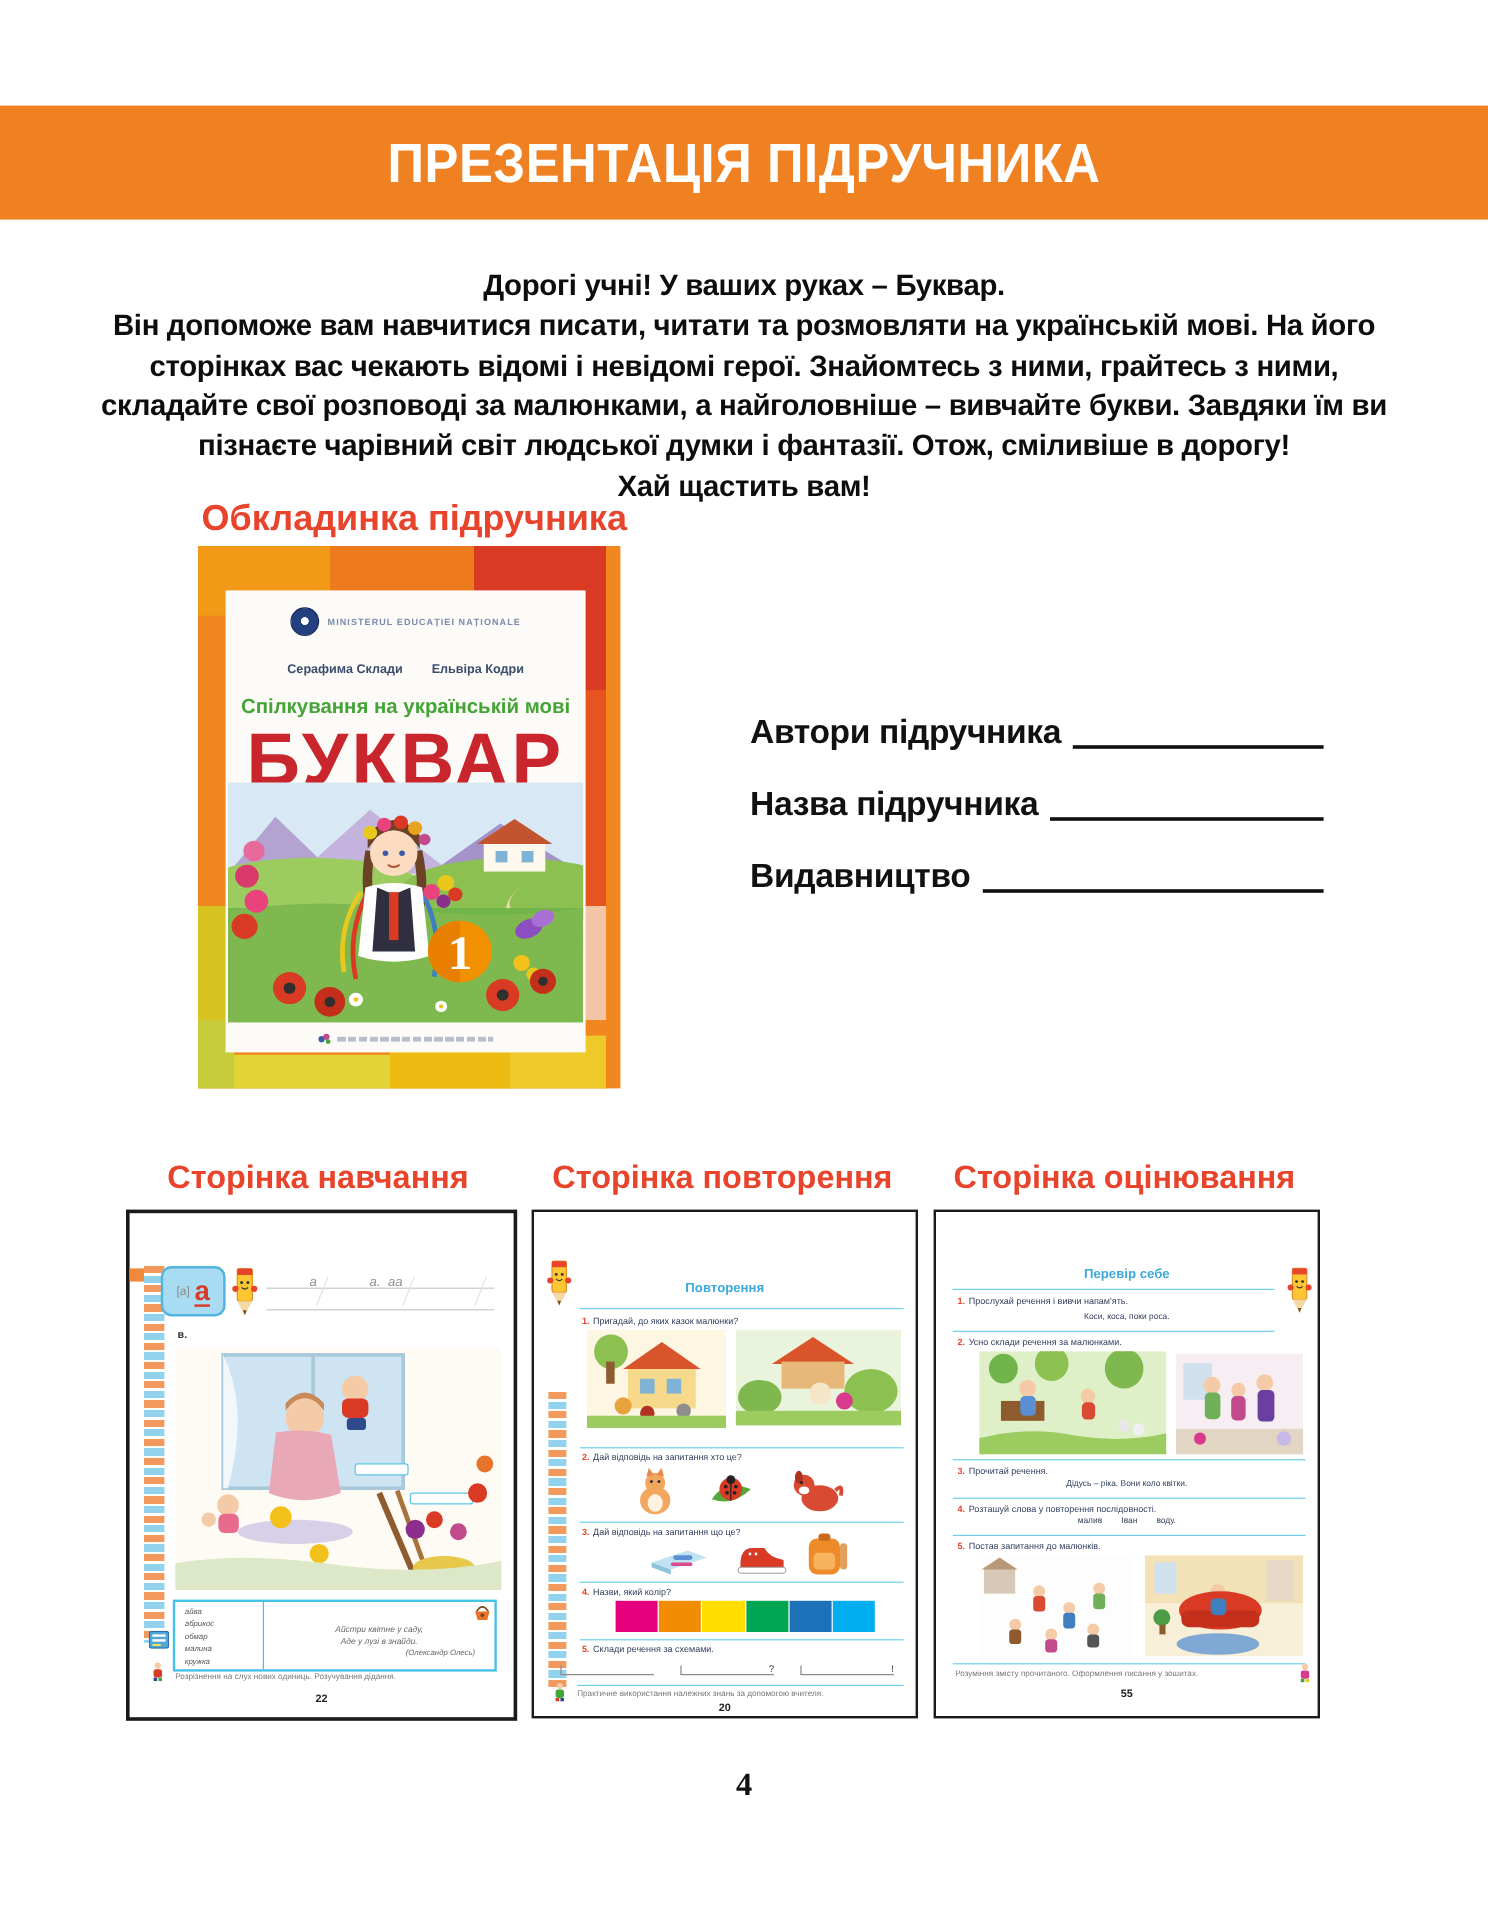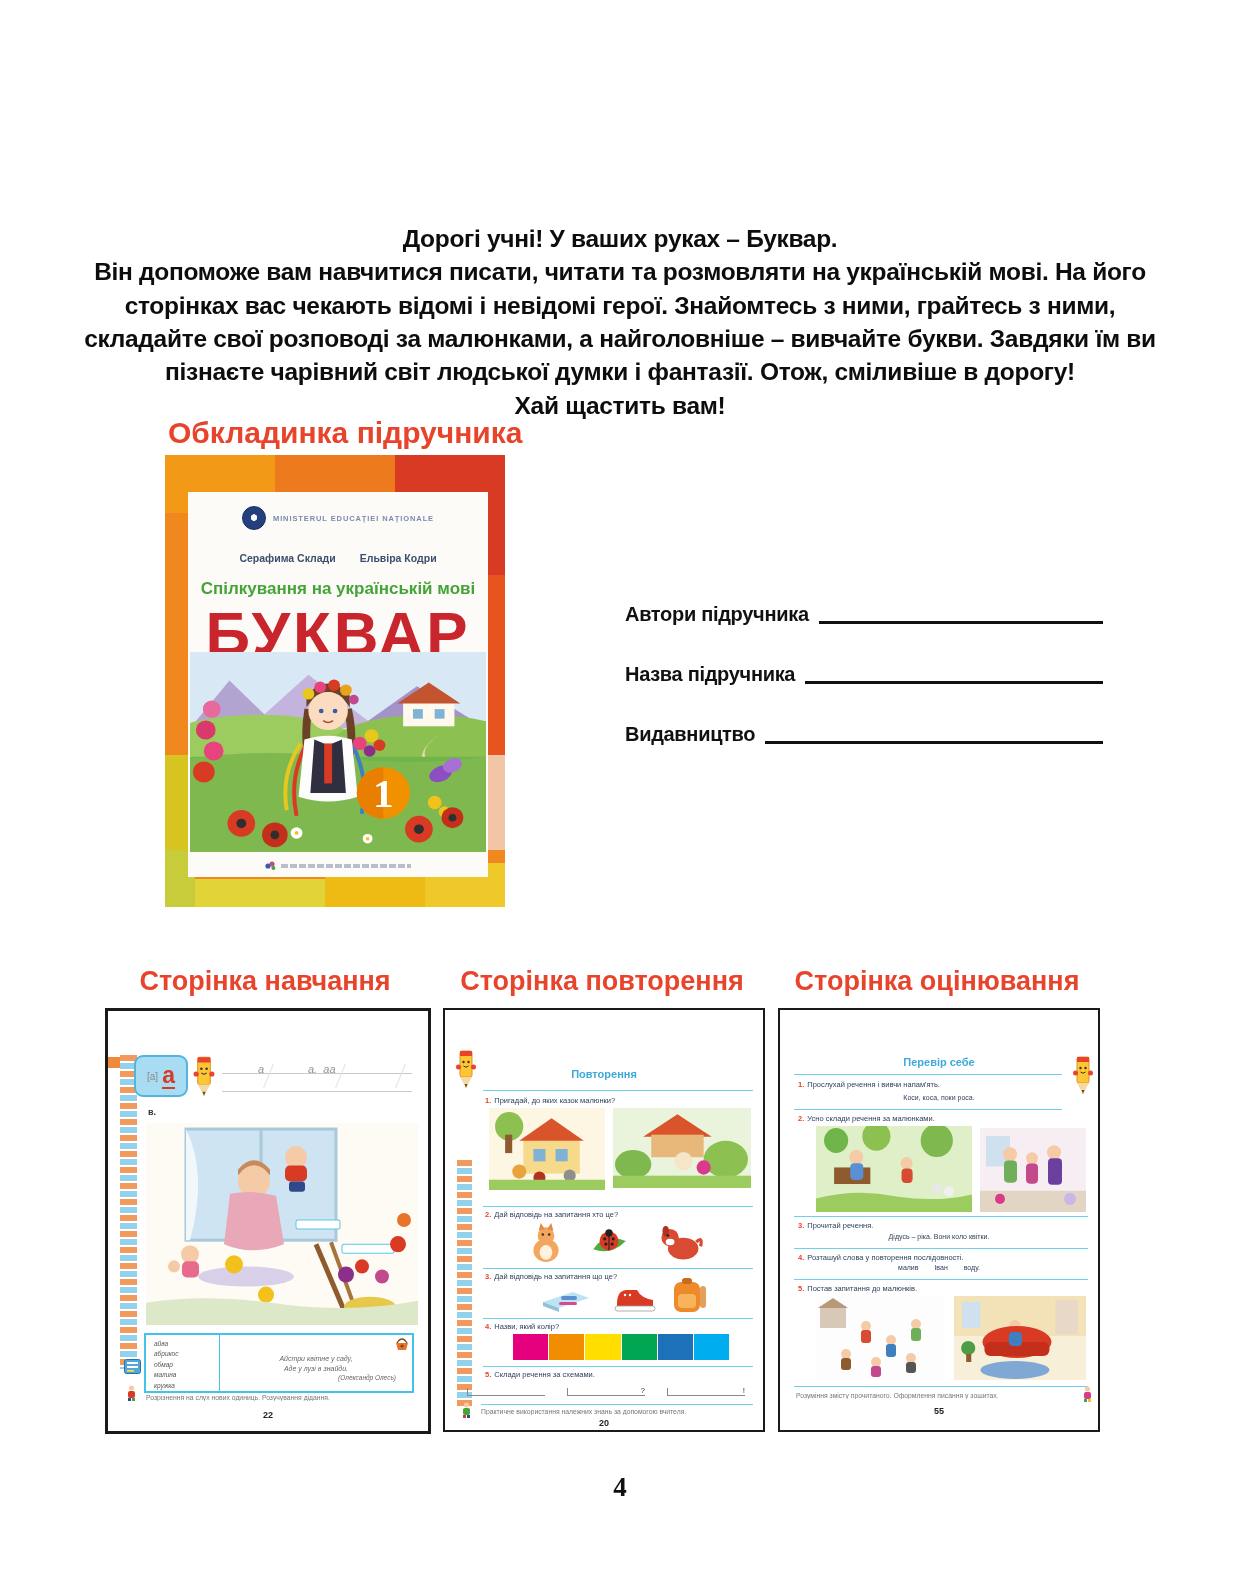--- a/index.html
+++ b/index.html
@@ -17,21 +17,21 @@
          white-space:pre-line;color:#0d0d0d;}
 
   
   .red-heading{position:absolute;margin:0;color:#E8432B;font-weight:bold;white-space:nowrap;}
   .h-cover{left:168px;top:416px;font-size:30px;}
   .h-nav{left:105px;top:966px;width:320px;text-align:center;font-size:27px;}
   .h-rev{left:443px;top:966px;width:318px;text-align:center;font-size:27px;}
   .h-assess{left:778px;top:966px;width:318px;text-align:center;font-size:27px;}
 
   
-  .book-cover{position:absolute;left:165px;top:455px;width:340px;height:452px;background:#F0881F;}
+  .book-cover{position:absolute;left:165px;top:455px;width:340px;height:452px;background:#F0881F;padding-left:12px;}
   .sq{position:absolute;}
   .sq.a{left:0;top:0;width:110px;height:58px;background:#F29A18;}
   .sq.b{left:110px;top:0;width:120px;height:46px;background:#EE7A1E;}
   .sq.c{left:230px;top:0;width:110px;height:120px;background:#D93A23;}
   .sq.d{left:282px;top:120px;width:58px;height:180px;background:#E8541F;}
   .sq.e{left:292px;top:300px;width:48px;height:95px;background:#F2C5A6;}
   .sq.f{left:0;top:300px;width:26px;height:95px;background:#D8C420;}
   .sq.g{left:0;top:395px;width:30px;height:57px;background:#C8CC3A;}
   .sq.h{left:30px;top:424px;width:130px;height:28px;background:#E2D438;}
   .sq.i{left:160px;top:418px;width:100px;height:34px;background:#EDBB14;}
@@ -46,21 +46,21 @@
   .cover-subtitle{margin-top:15px;text-align:center;font-size:17px;font-weight:bold;color:#44A437;}
   .cover-title{margin-top:4px;text-align:center;font-size:62px;font-weight:bold;color:#C9252C;letter-spacing:3px;line-height:1;}
   .cover-grade{margin-top:3px;text-align:center;font-size:8px;color:#555;}
   .cover-art{position:absolute;left:2px;top:160px;width:296px;height:200px;}
   .publisher-row{position:absolute;left:0;right:0;bottom:6px;display:flex;align-items:center;justify-content:center;gap:5px;}
   .pub-line{width:130px;height:4px;background:repeating-linear-gradient(90deg,#9AA4B8 0 7px,transparent 7px 9px);opacity:.7;}
 
   
   .form-fields{position:absolute;left:625px;top:592px;width:478px;}
   .field-row{display:flex;align-items:flex-end;height:34px;margin-bottom:26px;}
-  .field-label{font-size:20px;font-weight:bold;white-space:nowrap;margin-right:10px;letter-spacing:-0.3px;}
+  .field-label{font-size:28px;font-weight:bold;white-space:nowrap;margin-right:10px;letter-spacing:-0.3px;}
   .field-line{flex:1;border-bottom:3px solid #111;margin-bottom:2px;}
 
   
   .thumb{position:absolute;top:1008px;height:420px;background:#fff;}
   .thumb-nav{left:105px;width:320px;border:3px solid #1a1a1a;}
   .thumb-rev{left:443px;width:318px;border:2px solid #1a1a1a;}
   .thumb-assess{left:778px;width:318px;border:2px solid #1a1a1a;}
   .thumb *{box-sizing:border-box;}
   .abs{position:absolute;}
   .rule{position:absolute;height:0;border-top:1.5px solid #6FD0EC;}
@@ -111,20 +111,23 @@
 
   
   .page-num{position:absolute;left:0;right:0;top:1472px;text-align:center;font-size:27px;font-weight:bold;
             font-family:"Liberation Serif",serif;color:#111;}
 </style>
 </head>
 <body>
 
 <div class="page">
 
+  <div class="banner">
+    <div class="banner-title">ПРЕЗЕНТАЦІЯ ПІДРУЧНИКА</div>
+  </div>
 
   <p class="intro">Дорогі учні! У ваших руках – Буквар.
 Він допоможе вам навчитися писати, читати та розмовляти на українській мові. На його
 сторінках вас чекають відомі і невідомі герої. Знайомтесь з ними, грайтесь з ними,
 складайте свої розповоді за малюнками, а найголовніше – вивчайте букви. Завдяки їм ви
 пізнаєте чарівний світ людської думки і фантазії. Отож, сміливіше в дорогу!
 Хай щастить вам!</p>
 
   <h2 class="red-heading h-cover">Обкладинка підручника</h2>
 

